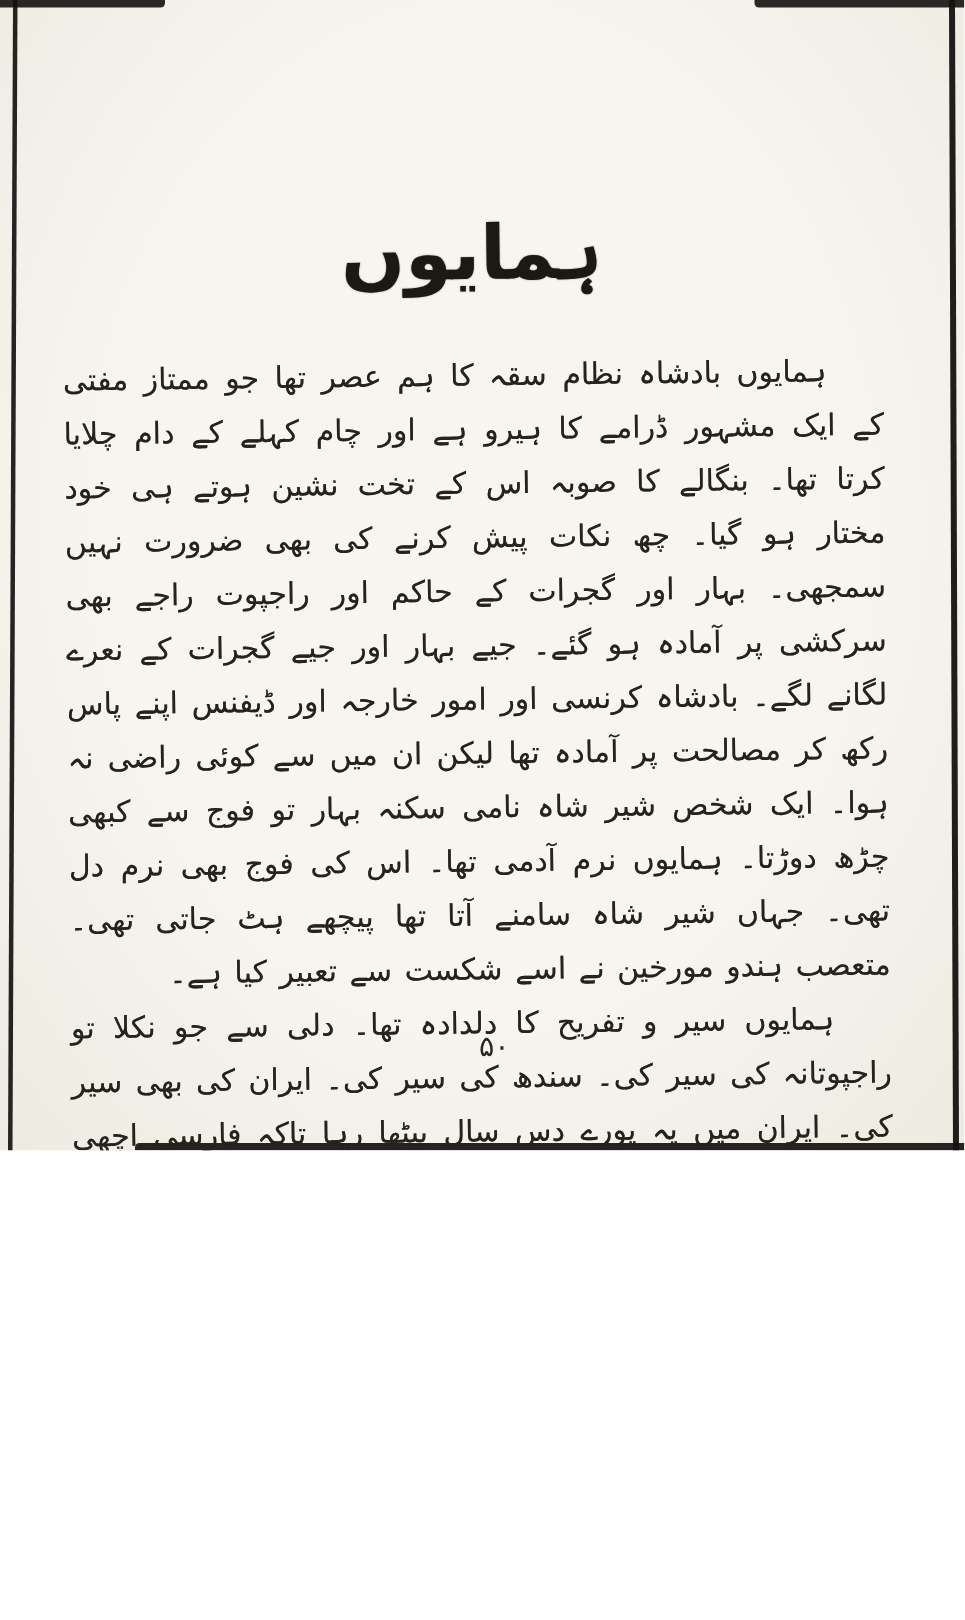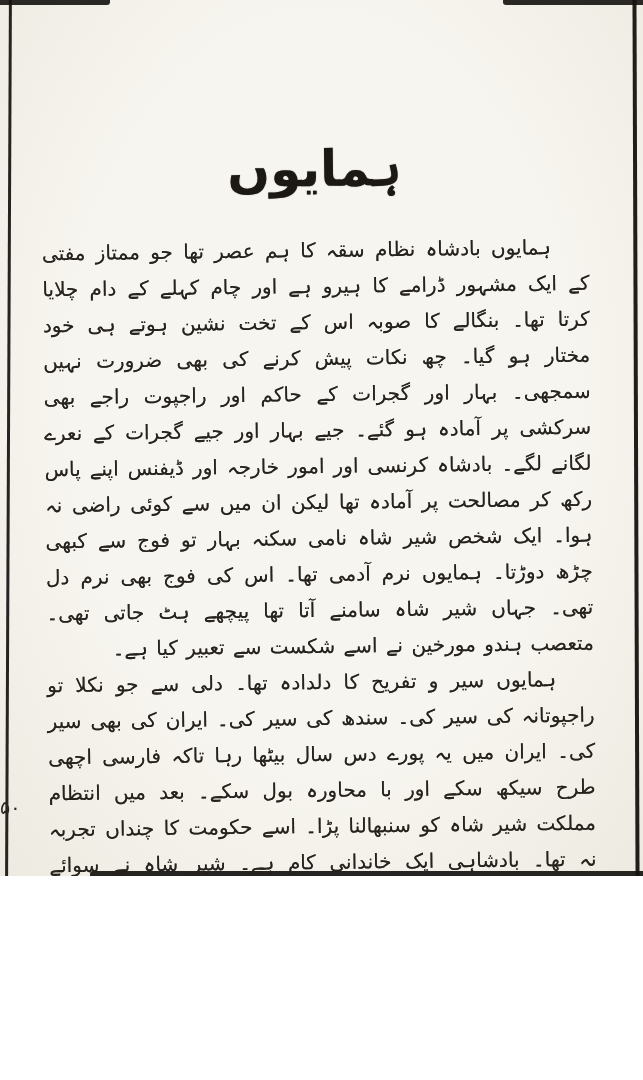--- a/index.html
+++ b/index.html
@@ -3,21 +3,21 @@
 <meta charset="utf-8">
 <style>
   html, body {
     margin: 0;
     padding: 0;
     background: #ffffff;
   }
   .page {
     position: relative;
     width: 643px;
-    height: 876px;
+    height: 767px;
     margin: 0 auto;
     overflow: hidden;
     background: radial-gradient(ellipse at 50% 45%, #f7f5ef 55%, #edeae1 100%);
     font-family: "DejaVu Sans", sans-serif;
   }
   
   .edge { position: absolute; background: #141210; }
   .edge-left   { left: 7px;  top: -4px; bottom: -4px; width: 3px; transform: rotate(0.25deg); opacity: .92; }
   .edge-right  { right: 5px; top: -4px; bottom: -4px; width: 4px; transform: rotate(-0.2deg); opacity: .95; }
   .edge-top-left  { top: 0; left: 0;  width: 110px; height: 5px; border-radius: 0 0 3px 0; opacity: .9; }
@@ -49,23 +49,23 @@
     font-size: 20px;
     line-height: 36px;
     text-indent: 38px;
     word-spacing: 2px;
     color: #26221d;
     text-shadow: 0 0 .4px rgba(30,26,20,.6);
   }
   .page-number {
     position: absolute;
     bottom: 58px;
-    left: 0;
+    left: 16px;
     right: 0;
-    text-align: left;
+    text-align: center;
     font-size: 19px;
     color: #2a2620;
   }
 </style>
 </head>
 <body>
 
 <div class="page">
 
   <div class="edge edge-left"></div>

